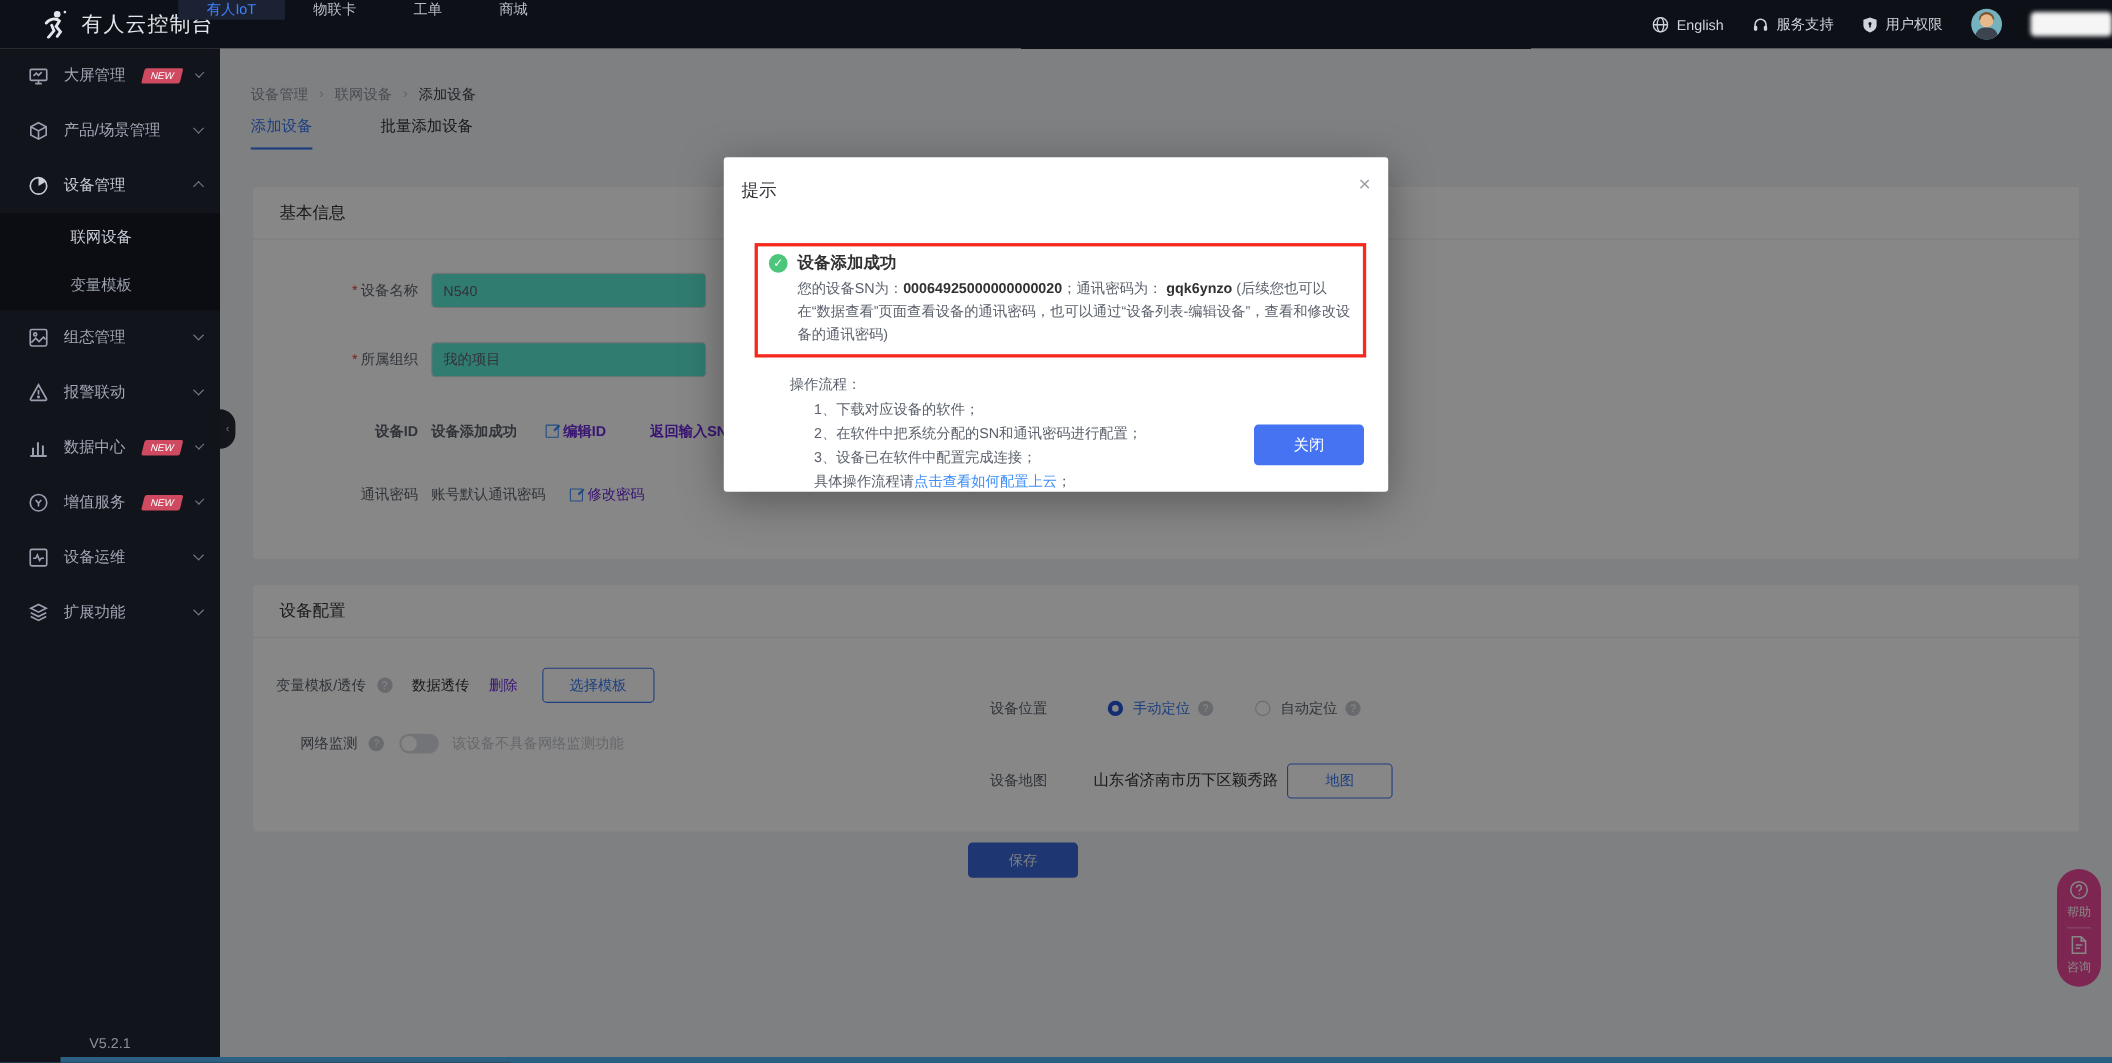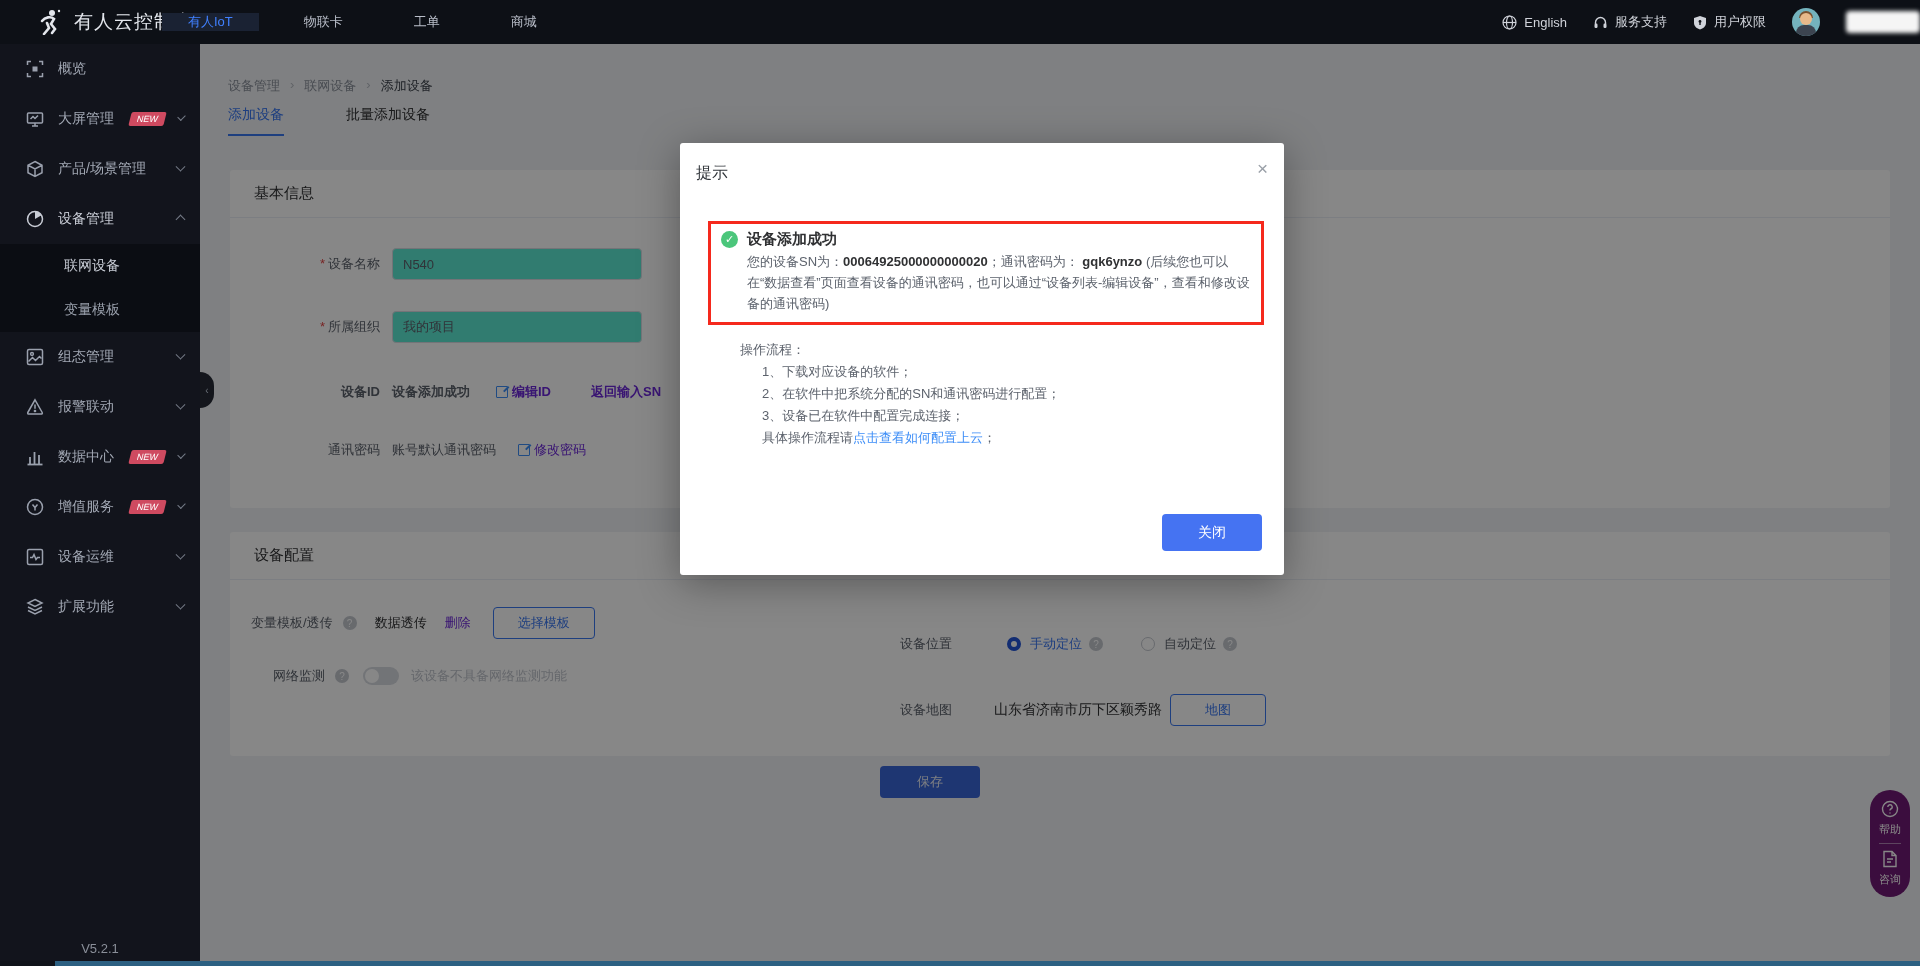--- a/index.html
+++ b/index.html
@@ -3,21 +3,21 @@
 <meta charset="utf-8">
 <style>
   html,body{margin:0;padding:0;width:1920px;height:966px;overflow:hidden;
     font-family:"Liberation Sans","DejaVu Sans",sans-serif;background:#0d1016;}
   *{box-sizing:border-box;}
 
   
   .topbar{position:fixed;left:0;top:0;width:1920px;height:44px;background:#0d1016;z-index:60;display:flex;align-items:stretch;}
   .logo-area{width:162px;display:flex;align-items:center;padding-left:38px;gap:12px;flex:none;}
   .logo-title{color:#e3e6ec;font-size:19px;letter-spacing:1px;white-space:nowrap;}
-  .nav-tabs{display:flex;align-items:center;flex:none;gap:19px;}
+  .nav-tabs{display:flex;align-items:flex-start;flex:none;}
   .nav-tab{display:flex;align-items:center;justify-content:center;padding:0 26px;font-size:13px;color:#b9bec9;cursor:pointer;}
   .nav-tab.active{background:#1a2233;color:#4080ff;}
   .topbar-right{margin-left:auto;display:flex;align-items:center;gap:26px;}
   .top-link{display:flex;align-items:center;gap:7px;color:#d0d3da;font-size:13px;cursor:pointer;}
   .avatar{width:28px;height:28px;border-radius:50%;background:#74b3bd;position:relative;overflow:hidden;flex:none;}
   .avatar .head{position:absolute;left:8px;top:5px;width:12px;height:12px;border-radius:50%;background:#e8b98a;}
   .avatar .hair{position:absolute;left:7px;top:3px;width:14px;height:7px;border-radius:7px 7px 0 0;background:#7a5230;}
   .avatar .body{position:absolute;left:4px;top:17px;width:20px;height:12px;border-radius:8px 8px 0 0;background:#3c4450;}
   .redacted{width:74px;height:22px;border-radius:4px;background:rgba(255,255,255,0.96);filter:blur(2px);}
 
@@ -66,27 +66,27 @@
   .radio.off{border:1px solid #c4c8cf;background:#fff;}
   .ghost-btn{height:32px;padding:0 24px;border:1px solid #3a77f0;color:#3a77f0;background:#fff;border-radius:4px;font-size:13px;display:inline-flex;align-items:center;cursor:pointer;}
   .muted{color:#c0c4cc;font-size:13px;}
   .save-btn{position:absolute;left:680px;top:722px;width:100px;height:32px;background:#3a66d8;color:#e9edf5;border:none;border-radius:4px;font-size:13px;cursor:pointer;}
 
   
   .rcol-row{position:absolute;left:670px;display:flex;align-items:center;}
   .rcol-label{width:62px;font-size:13px;color:#5c626c;flex:none;}
 
   
-  .float-panel{position:absolute;right:10px;top:746px;width:40px;padding:10px 0;background:#701a75;border-radius:20px;display:flex;flex-direction:column;align-items:center;gap:6px;color:#fff;z-index:20;}
+  .float-panel{position:absolute;right:10px;top:746px;width:40px;padding:10px 0;background:#ec4899;border-radius:20px;display:flex;flex-direction:column;align-items:center;gap:6px;color:#fff;z-index:20;}
   .float-btn{display:flex;flex-direction:column;align-items:center;gap:4px;font-size:11px;cursor:pointer;}
   .float-div{width:22px;height:1px;background:rgba(255,255,255,.45);}
 
   
   .overlay{position:fixed;left:200px;top:44px;right:0;bottom:0;background:rgba(0,0,0,0.47);z-index:50;}
-  .modal{position:fixed;left:680px;top:143px;width:604px;height:432px;background:#fff;border-radius:3px;box-shadow:0 8px 40px rgba(0,0,0,.35);z-index:100;}
+  .modal{position:fixed;left:658px;top:143px;width:604px;height:304px;background:#fff;border-radius:3px;box-shadow:0 8px 40px rgba(0,0,0,.35);z-index:100;}
   .modal-head{height:50px;padding:20px 20px 0 16px;font-size:16px;color:#2f3338;}
   .modal-x{position:absolute;right:16px;top:16px;font-size:19px;color:#9aa0a8;cursor:pointer;line-height:1;}
   .modal-body{padding:28px 20px 0 28px;font-size:13px;color:#5c626c;}
   .red-box{border:3px solid #f5291d;padding:6px 10px 8px 10px;}
   .succ-row{display:flex;align-items:center;gap:9px;}
   .succ-ic{width:17px;height:17px;border-radius:50%;background:#4bc67b;color:#fff;font-size:11px;display:flex;align-items:center;justify-content:center;flex:none;}
   .succ-title{font-size:15px;font-weight:bold;color:#303133;}
   .succ-text{margin-left:26px;line-height:21px;margin-top:2px;}
   .strongv{font-weight:bold;color:#303133;}
   .steps{margin:14px 0 0 32px;line-height:22px;}
@@ -158,29 +158,20 @@
         <span class="body"></span>
     </div>
     <div class="redacted"></div>
   </div>
 </div>
 
 <div class="sidebar">
   <div class="side-item">
     <span>
         <svg width="18" height="18" viewBox="0 0 18 18" stroke="#9aa0ad" fill="none" stroke-width="1.5">
-          <path d="M1.5 5 V1.5 H5 M13 1.5 H16.5 V5 M16.5 13 V16.5 H13 M5 16.5 H1.5 V13"></path>
-          <rect x="6.5" y="6.5" width="5" height="5" fill="#9aa0ad" stroke="none"></rect>
-        </svg>
-      </span>
-    <span class="side-label">概览</span>
-  </div>
-  <div class="side-item">
-    <span>
-        <svg width="18" height="18" viewBox="0 0 18 18" stroke="#9aa0ad" fill="none" stroke-width="1.5">
           <rect x="1.5" y="3" width="15" height="10" rx="1"></rect>
           <path d="M6 16 h6 M9 13 v3 M4.5 9 l2.5-2.5 2 2 3-3"></path>
         </svg>
       </span>
     <span class="side-label">大屏管理</span>
     <span class="badge-new">NEW</span>
     <span class="chev down"></span>
   </div>
   <div class="side-item">
     <span>

